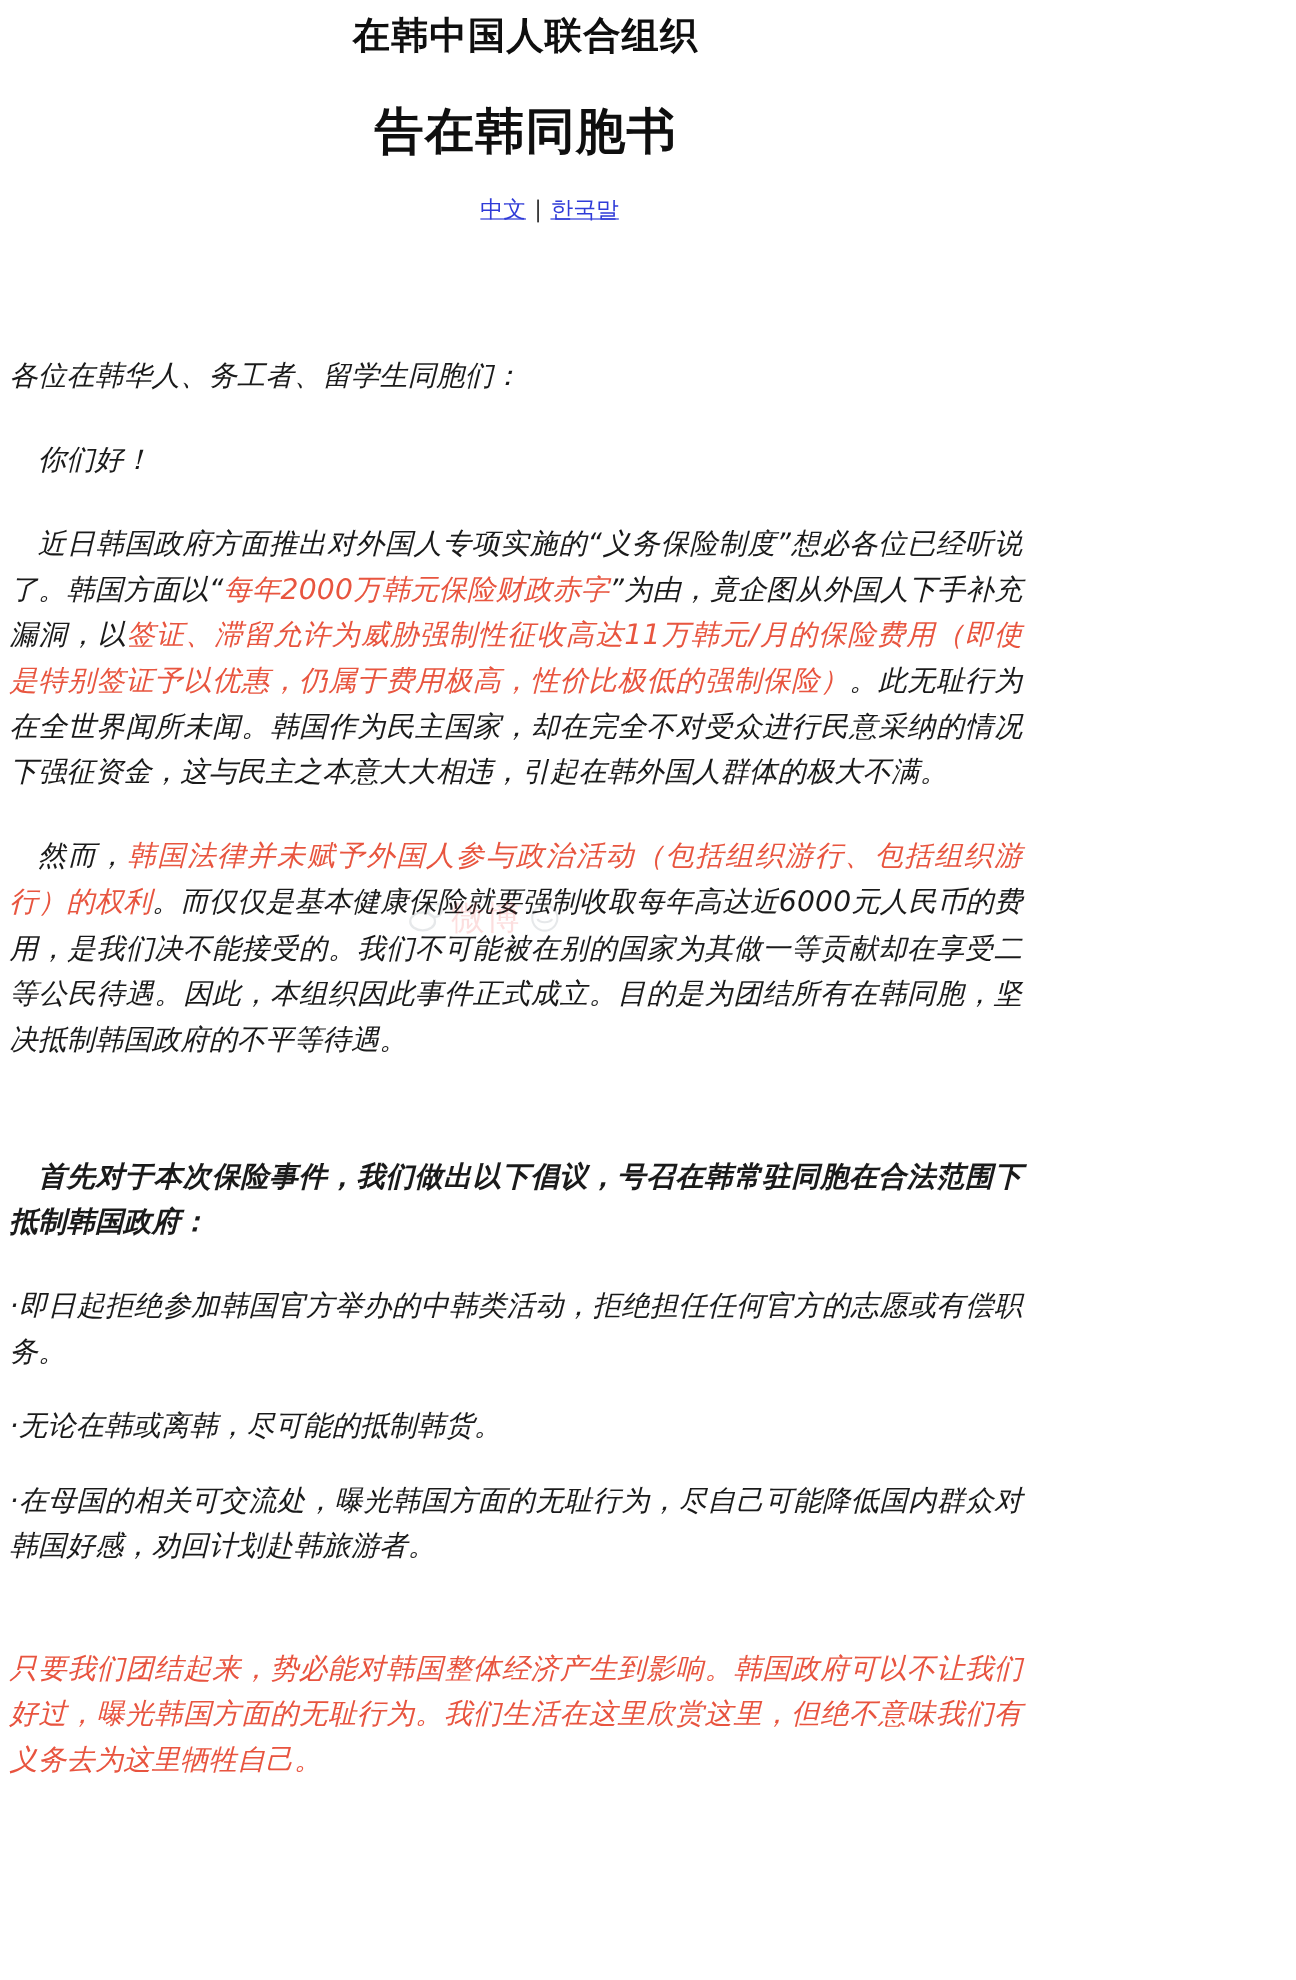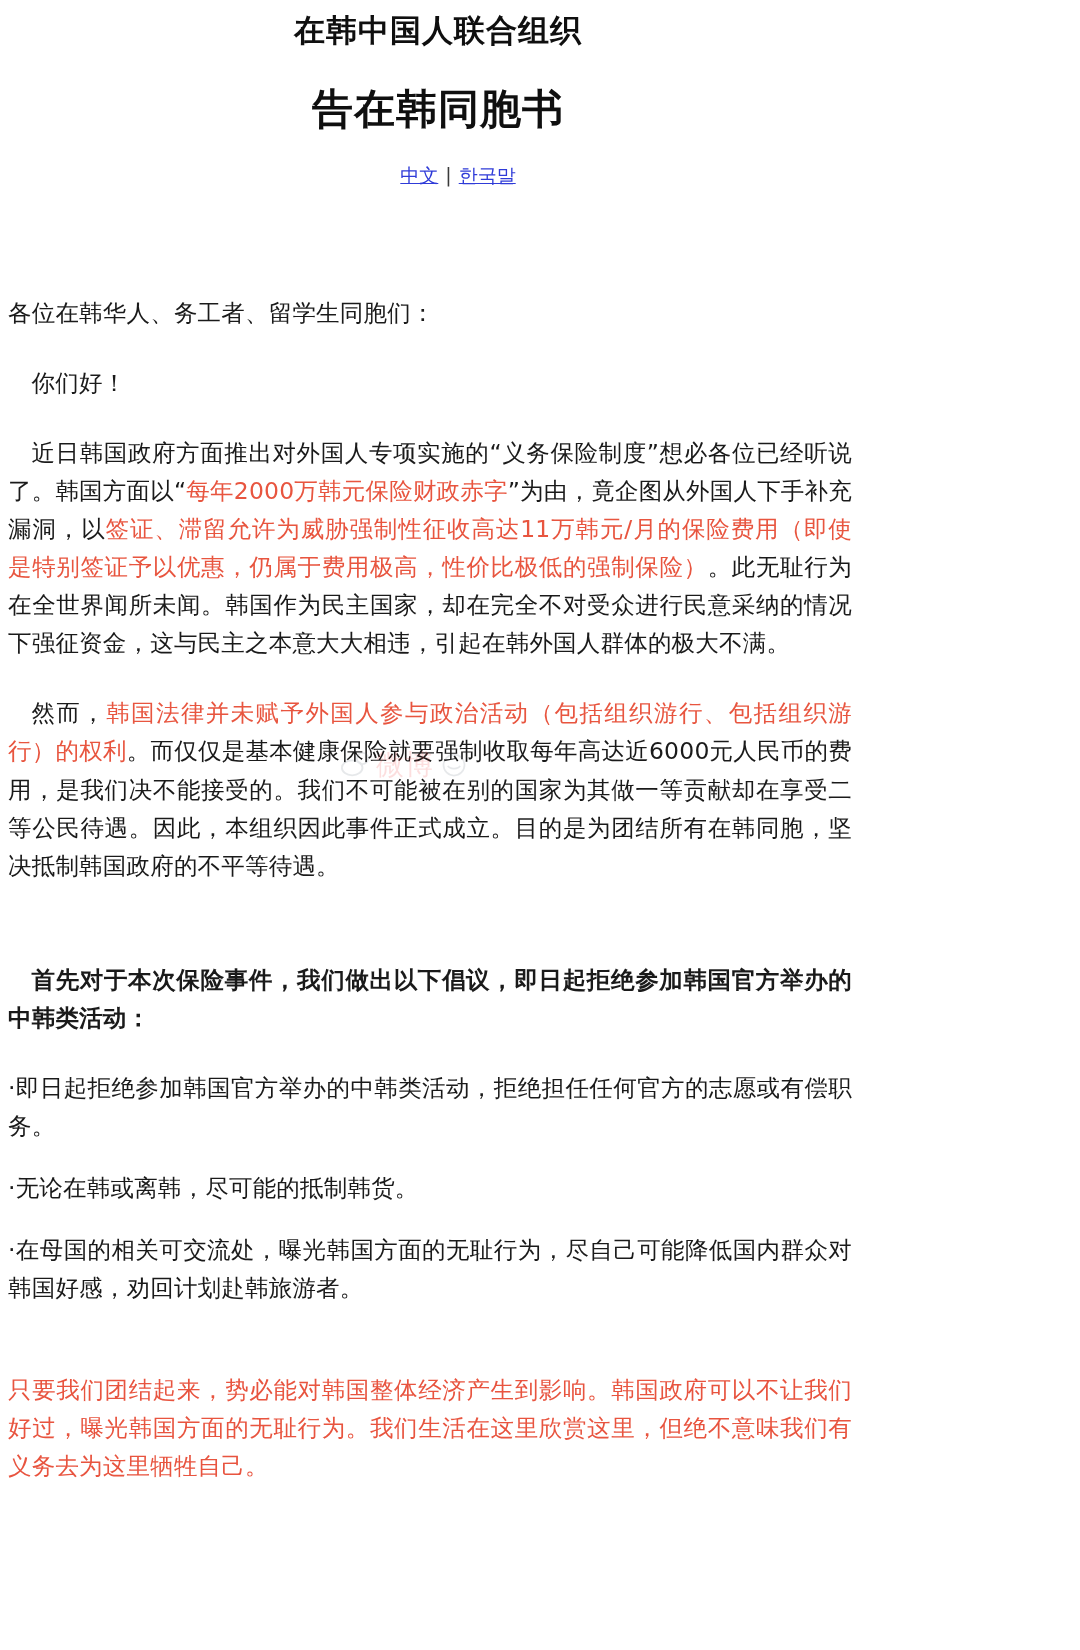--- a/index.html
+++ b/index.html
@@ -66,20 +66,21 @@
 
   
   .doc-body {
     margin-top: 106px;
     padding: 0 24px 0 8px;
     font-size: 23.5px;
     line-height: 1.62;
     letter-spacing: 0.2px;
     text-align: justify;
     text-justify: inter-ideograph;
+    font-style: italic;
   }
   .para {
     margin: 0 0 14px 0;
   }
   .para.indent {
     text-indent: 1em;
   }
   .para.bold {
     font-weight: 700;
     text-indent: 1em;
@@ -140,21 +141,21 @@
     <div class="spacer-sm"></div>
 
     <p class="para indent"><span>近日韩国政府方面推出对外国人专项实施的“义务保险制度”想必各位已经听说了。韩国方面以“</span><span class="red">每年2000万韩元保险财政赤字</span><span>”为由，竟企图从外国人下手补充漏洞，以</span><span class="red">签证、滞留允许为威胁强制性征收高达11万韩元/月的保险费用（即使是特别签证予以优惠，仍属于费用极高，性价比极低的强制保险）</span><span>。此无耻行为在全世界闻所未闻。韩国作为民主国家，却在完全不对受众进行民意采纳的情况下强征资金，这与民主之本意大大相违，引起在韩外国人群体的极大不满。</span></p>
 
     <div class="spacer-sm"></div>
 
     <p class="para indent"><span>然而，</span><span class="red">韩国法律并未赋予外国人参与政治活动（包括组织游行、包括组织游行）的权利</span><span>。而仅仅是基本健康保险就要强制收取每年高达近6000元人民币的费用，是我们决不能接受的。我们不可能被在别的国家为其做一等贡献却在享受二等公民待遇。因此，本组织因此事件正式成立。目的是为团结所有在韩同胞，坚决抵制韩国政府的不平等待遇。</span></p>
 
     <div class="spacer-lg"></div>
 
-    <p class="para bold">首先对于本次保险事件，我们做出以下倡议，即日起拒绝参加韩国官方举办的中韩类活动：</p>
+    <p class="para bold">首先对于本次保险事件，我们做出以下倡议，号召在韩常驻同胞在合法范围下抵制韩国政府：</p>
 
     <div class="spacer-sm"></div>
 
     <p class="para bullet">·即日起拒绝参加韩国官方举办的中韩类活动，拒绝担任任何官方的志愿或有偿职务。</p>
     <p class="para bullet">·无论在韩或离韩，尽可能的抵制韩货。</p>
     <p class="para bullet">·在母国的相关可交流处，曝光韩国方面的无耻行为，尽自己可能降低国内群众对韩国好感，劝回计划赴韩旅游者。</p>
 
     <div class="spacer-md"></div>
 
     <p class="para red">只要我们团结起来，势必能对韩国整体经济产生到影响。韩国政府可以不让我们好过，曝光韩国方面的无耻行为。我们生活在这里欣赏这里，但绝不意味我们有义务去为这里牺牲自己。</p>

